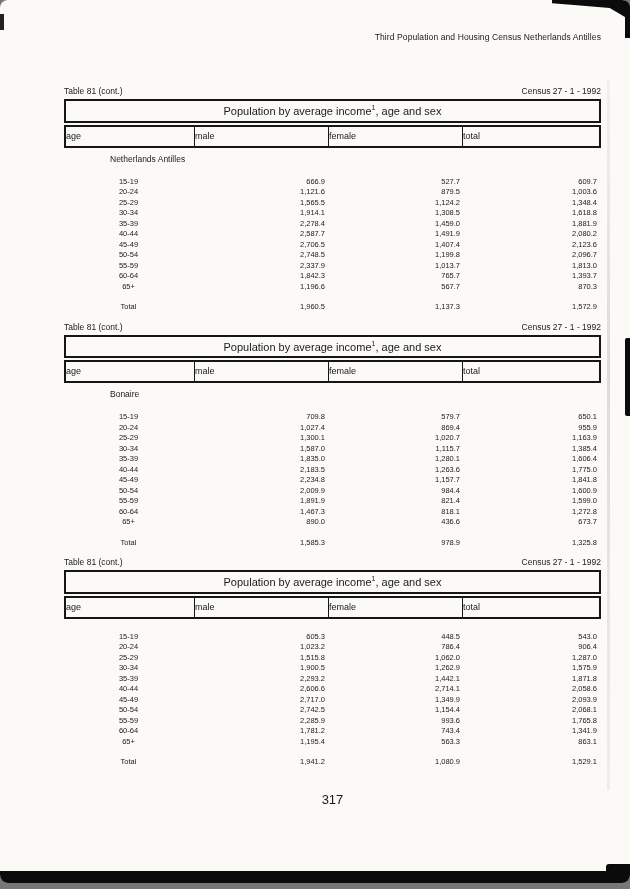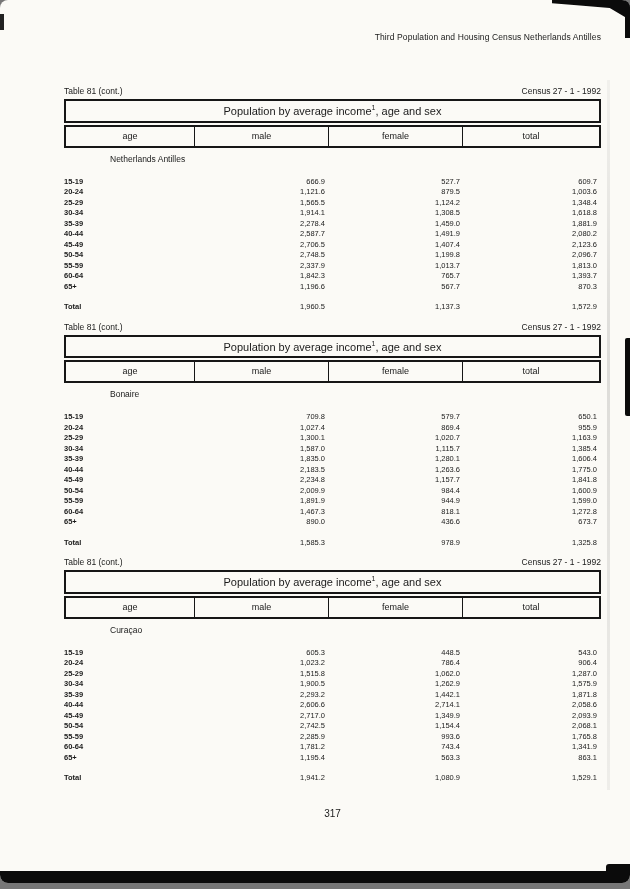--- a/index.html
+++ b/index.html
@@ -37,48 +37,47 @@
   }
   .title-box sup{font-size:7px;}
   .header-box{
     display:grid;
     grid-template-columns:130fr 135fr 135fr 137fr;
     border:2px solid #161616;
     margin-top:2px;
   }
   .hcell{
     font-size:9px;
-    text-align:center;
     padding:4px 0 5px 0;
     border-right:1.5px solid #161616;
   }
   .hcell.last{border-right:none;}
   .region-label{
     font-size:8.5px;
     margin:6px 0 0 10px;
     padding-left:36px;
   }
   .rows{margin-top:13px;}
   .data-row{
     display:grid;
     grid-template-columns:130fr 135fr 135fr 137fr;
     font-size:7.5px;
     line-height:10.5px;
   }
   .cell{white-space:nowrap;}
-  .cell.age{text-align:left;padding-right:1px;font-weight:bold;}
+  .cell.age{text-align:center;padding-right:1px;}
   .cell.num{text-align:right;padding-right:4px;}
   .total-row{margin-top:10px;}
   .footnote{
     font-size:7.5px;
     margin-top:42px;
   }
   .page-number{
     text-align:center;
-    font-size:10px;
+    font-size:13px;
     margin-top:24px;
   }
   
   .art{position:absolute;background:#0b0b0b;}
   .art-tr{
     top:0;right:0;width:78px;height:20px;
     clip-path:polygon(0 0,100% 0,100% 100%,74% 40%,32% 26%,0 16%);
   }
   .art-rt{top:0;right:0;width:5px;height:38px;}
   .art-rm{right:0;top:338px;width:5px;height:78px;border-radius:2px 0 0 2px;}
@@ -256,21 +255,21 @@
           </div>
           <div class="data-row">
             <div class="cell age">50-54</div>
             <div class="cell num">2,009.9</div>
             <div class="cell num">984.4</div>
             <div class="cell num">1,600.9</div>
           </div>
           <div class="data-row">
             <div class="cell age">55-59</div>
             <div class="cell num">1,891.9</div>
-            <div class="cell num">944.9</div>
+            <div class="cell num">821.4</div>
             <div class="cell num">1,599.0</div>
           </div>
           <div class="data-row">
             <div class="cell age">60-64</div>
             <div class="cell num">1,467.3</div>
             <div class="cell num">818.1</div>
             <div class="cell num">1,272.8</div>
           </div>
           <div class="data-row">
             <div class="cell age">65+</div>
@@ -294,21 +293,20 @@
       </div>
       <div class="title-box">
         <span>Population by average income</span><sup>1</sup><span>, age and sex</span>
       </div>
       <div class="header-box">
         <div class="hcell">age</div>
         <div class="hcell">male</div>
         <div class="hcell">female</div>
         <div class="hcell last">total</div>
       </div>
-      <div class="region-label">Curaçao</div>
       <div class="rows">
           <div class="data-row">
             <div class="cell age">15-19</div>
             <div class="cell num">605.3</div>
             <div class="cell num">448.5</div>
             <div class="cell num">543.0</div>
           </div>
           <div class="data-row">
             <div class="cell age">20-24</div>
             <div class="cell num">1,023.2</div>

